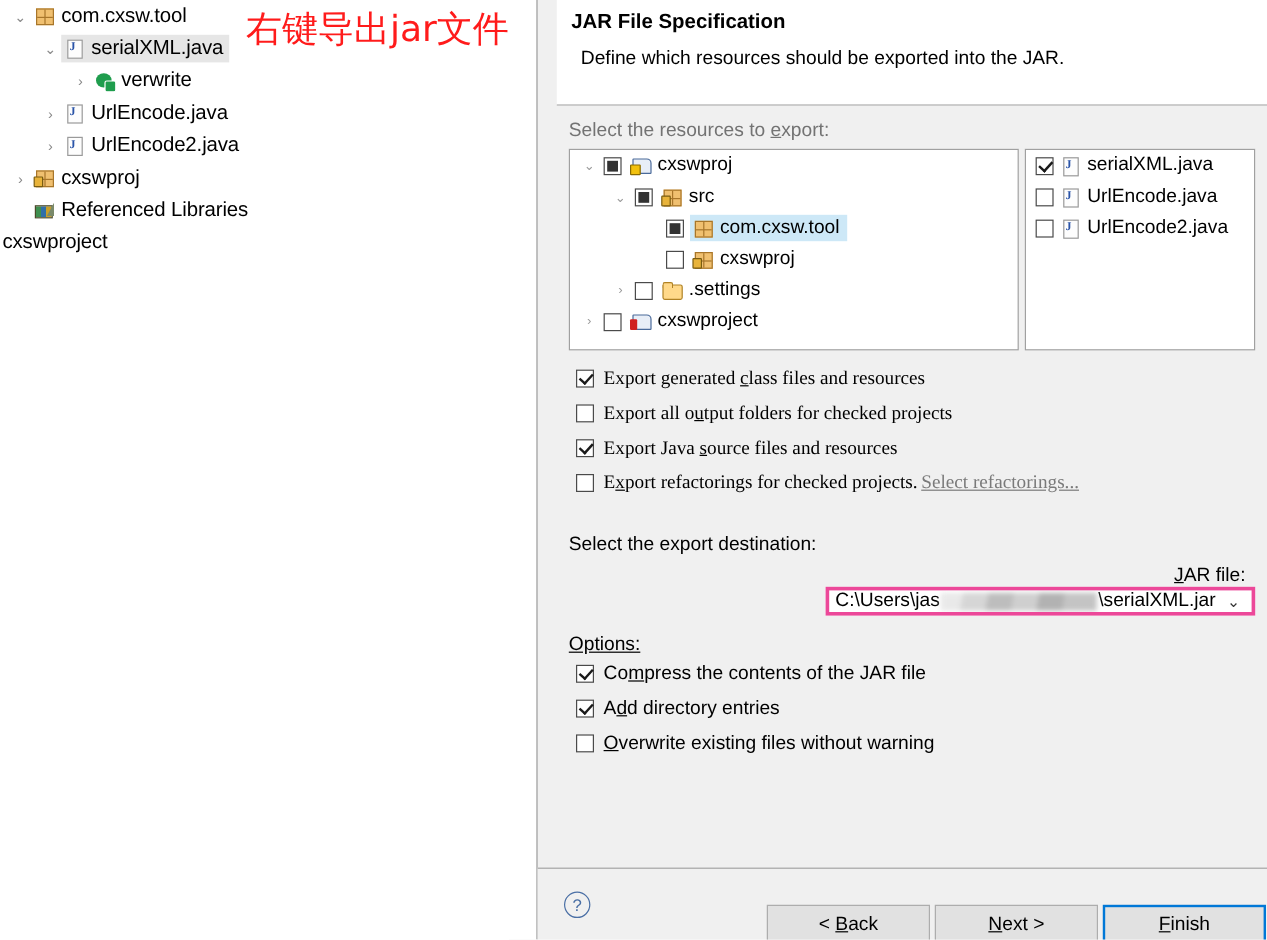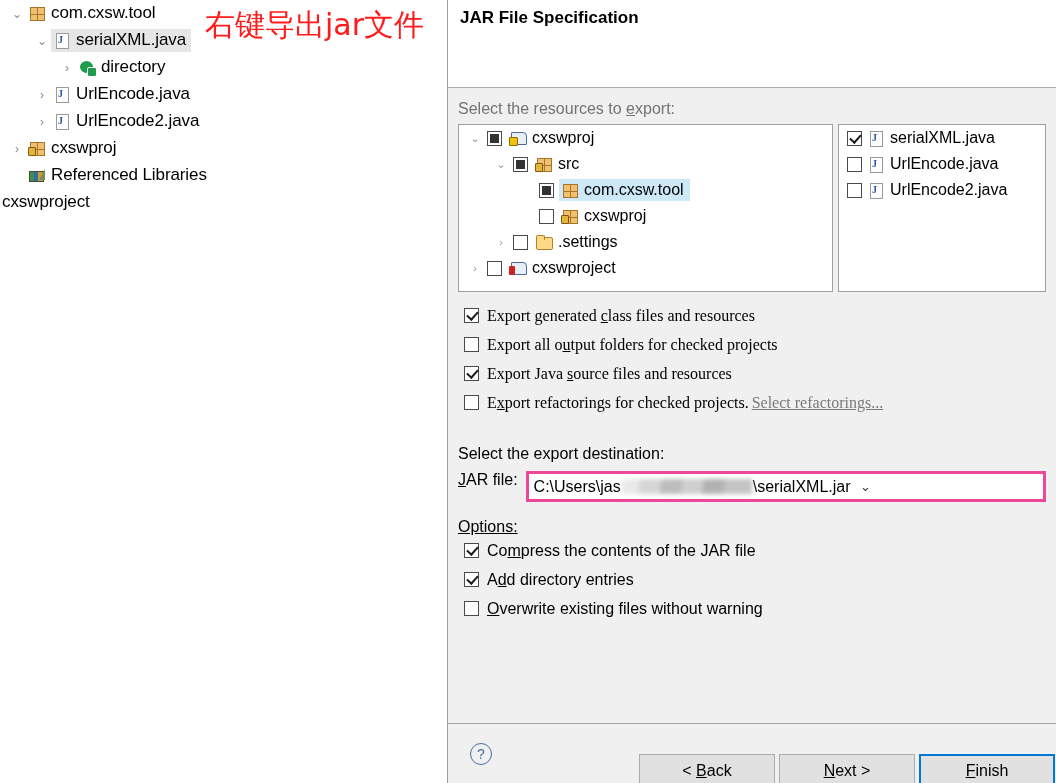--- a/index.html
+++ b/index.html
@@ -129,20 +129,21 @@
 
   
   #dialog {
     position: absolute;
     left: 447px; top: 0;
     width: 609px;
     height: 783px;
     background: #f0f0f0;
     border-left: 1px solid #9e9e9e;
     box-sizing: border-box;
+    padding-left: 16px;
   }
   #dlg-head {
     background: #ffffff;
     height: 88px;
     padding: 8px 0 0 12px;
     box-sizing: border-box;
     border-bottom: 1px solid #adadad;
   }
   #dlg-title {
     font-size: 17px;
@@ -219,21 +220,21 @@
     display:flex; align-items:center; height:29px;
     font-size: 16px; white-space: nowrap;
   }
   .optrow .cbx { margin-right: 8px; margin-left:6px; }
   .link {
     color: #7a7a7a;
     text-decoration: underline;
     margin-left: 3px;
   }
   #dest-label { margin-top: 28px; font-size:16px; }
-  #jarrow { display:flex; align-items:flex-start; margin-top: 8px; }
+  #jarrow { display:flex; align-items:flex-end; margin-top: 8px; flex-direction: column; }
   #jarlabel { font-size:16px; margin-right: 8px; white-space:nowrap; }
   #jarbox {
     flex: 1;
     height: 31px;
     background: #ffffff;
     border: 3px solid #ec4899;
     display: flex;
     align-items: center;
     box-sizing: border-box;
     position: relative;
@@ -312,21 +313,21 @@
         <span class="twisty">⌄</span>
         <span class="selbox sel-gray">
           <span class="ico ico-java"></span>
           <span class="tlabel">serialXML.java</span>
         </span>
       </div>
       <div class="tree-row" style="padding-left: 58px;">
         <span class="twisty">›</span>
         <span class="selbox">
           <span class="ico ico-class"></span>
-          <span class="tlabel">directory</span>
+          <span class="tlabel">verwrite</span>
         </span>
       </div>
       <div class="tree-row" style="padding-left: 33px;">
         <span class="twisty">›</span>
         <span class="selbox">
           <span class="ico ico-java"></span>
           <span class="tlabel">UrlEncode.java</span>
         </span>
       </div>
       <div class="tree-row" style="padding-left: 33px;">
@@ -356,20 +357,21 @@
         </span>
       </div>
     </div>
   <div id="annot">右键导出jar文件</div>
 </div>
 
 <div id="dialog">
 
   <div id="dlg-head">
     <div id="dlg-title">JAR File Specification</div>
+    <div id="dlg-sub">Define which resources should be exported into the JAR.</div>
   </div>
 
   <div id="dlg-body">
 
     <div class="fieldlabel">
       <span>Select the resources to </span><span class="u">e</span><span>xport:</span>
     </div>
 
     <div id="panes">
       <div class="pane" id="pane-left">

